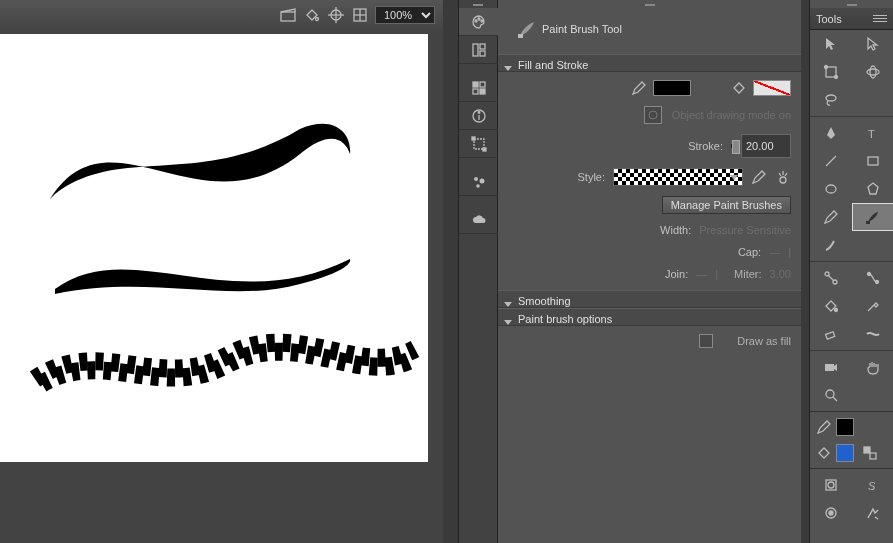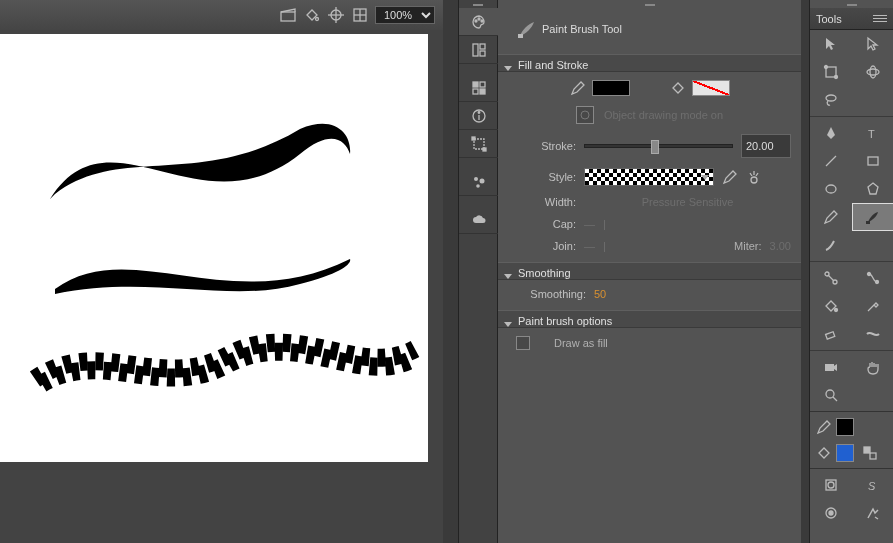--- a/index.html
+++ b/index.html
@@ -22,21 +22,21 @@
   
   
   .props { position:absolute; left:498px; top:0; width:303px; height:543px; background:#535353; }
   .props-tabs { height:22px; background:linear-gradient(#484848,#3e3e3e); display:flex; align-items:flex-end; padding-left:4px; border-bottom:1px solid #222;}
   .tab { padding:3px 10px; background:#535353; border:1px solid #222; border-bottom:none; margin-right:0; font-size:11px; color:#ddd;}
   .tab.inact { background:#3f3f3f; color:#888;}
   .props-head { display:flex; align-items:center; gap:4px; padding:10px 12px 14px 18px;}
   .brushbig { width:22px; height:22px; display:flex;align-items:center;justify-content:center;}
   .sect-hdr { background:#494949; height:18px; display:flex; align-items:flex-end; gap:6px; padding:0 6px; border-top:1px solid #5f5f5f; border-bottom:1px solid #3a3a3a; color:#e0e0e0;}
   .tri { width:0;height:0;border-left:4px solid transparent;border-right:4px solid transparent;border-top:5px solid #bbb;}
-  .panel-body { padding:8px 10px 10px 10px; display:flex; flex-direction:column; gap:10px;}
+  .panel-body { padding:8px 10px 10px 10px; display:flex; flex-direction:column; gap:10px;align-items:flex-end;}
   .row { display:flex; align-items:center; gap:8px; }
   .row .lbl { width:68px; text-align:right; color:#c0c0c0;}
   .swatch { width:38px; height:16px; background:#000; border:1px solid #888;}
   .swatch.none { background:linear-gradient(to top right,#e5e5e5 0 46%, red 46% 54%, #e5e5e5 54% 100%);}
   .chk { width:14px;height:14px;border:1px solid #888;background:#484848;display:inline-block;}
   .odmrow { display:flex; align-items:center; gap:10px; justify-content:center; color:#7a7a7a;}
   .slider { flex:1; height:4px; background:#333; border:1px solid #222; position:relative;}
   .slider .thumb{ position:absolute; left:45%; top:-5px; width:8px;height:14px;background:#888;border:1px solid #aaa;}
   .numbox { width:50px; height:24px; background:#3a3a3a; border:1px solid #666; color:#ddd; padding:0 4px;}
   .dd { height:18px; background:#3a3a3a; border:1px solid #666; display:flex; align-items:center; justify-content:flex-end; padding:0 4px; color:#ddd;}
@@ -236,20 +236,24 @@
             <path d="M2 14l2-5 7-7 3 3-7 7z"></path>
           </svg>
         </span>
       <span>
           <svg class="iconsvg" viewBox="0 0 16 16">
             <path d="M8 2v4M4 4l2 3M12 4l-2 3M8 14a3 3 0 100-6 3 3 0 000 6z"></path>
           </svg>
         </span>
     </div>
     <div class="row">
+        <div class="lbl"></div>
+      <button class="btn">Manage Paint Brushes</button>
+    </div>
+    <div class="row">
       <div class="lbl">Width:</div>
       <div class="dim" style="flex:1;text-align:center;">Pressure Sensitive</div>
     </div>
     <div class="row">
       <div class="lbl">Cap:</div>
       <span class="dim">—</span>
         <span class="dim">|</span>
     </div>
     <div class="row">
       <div class="lbl">Join:</div>
@@ -257,26 +261,20 @@
         <span class="dim">|</span>
       <div style="flex:1"></div>
       <span>Miter:</span>
       <span class="dim">3.00</span>
     </div>
   </div>
 
   <div class="sect-hdr">
     <span class="tri"></span>
     <span>Smoothing</span>
-  </div>
-  <div class="panel-body">
-    <div class="row">
-      <div class="lbl" style="width:78px">Smoothing:</div>
-      <span class="orange">50</span>
-    </div>
   </div>
 
   <div class="sect-hdr">
     <span class="tri"></span>
     <span>Paint brush options</span>
   </div>
   <div class="panel-body">
     <div class="row" style="padding-left:8px;gap:24px;">
       <span class="chk"></span>
       <span>Draw as fill</span>

